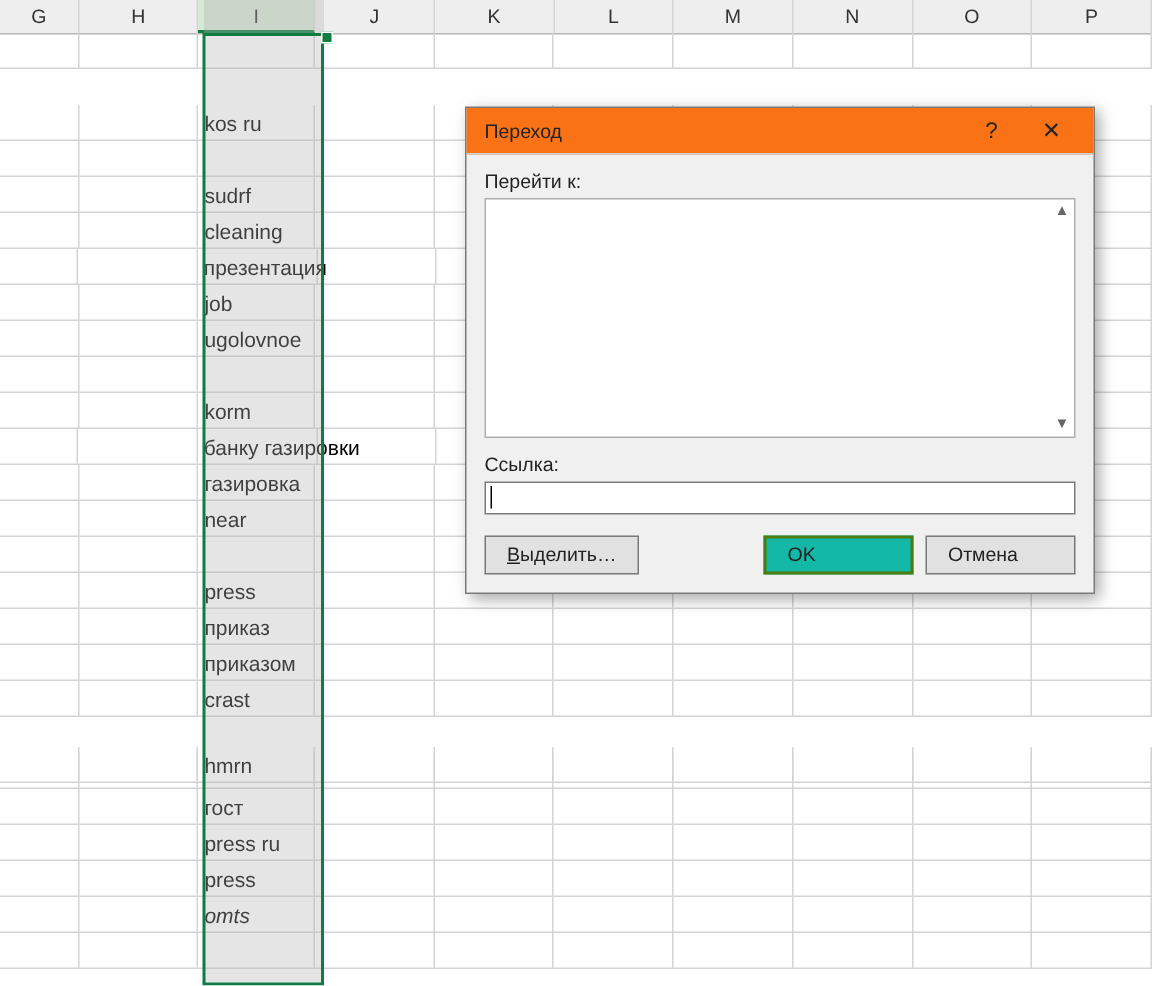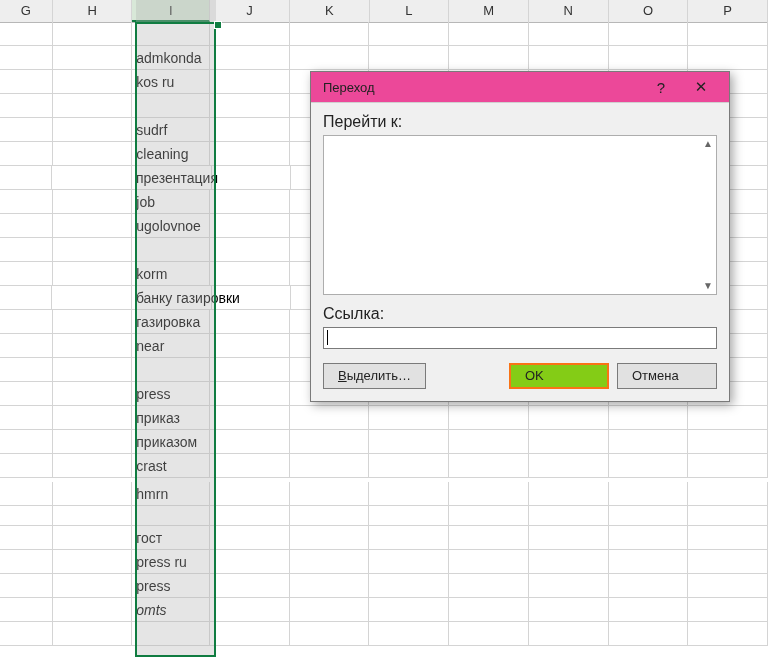--- a/index.html
+++ b/index.html
@@ -21,35 +21,35 @@
   .col-M{width:82px}
   .col-N{width:82px}
   .col-O{width:82px}
   .col-P{width:82px}
   
   .sel-col{position:absolute;left:136px;top:0;width:80px;height:657px;background:rgba(180,180,180,0.35);pointer-events:none}
   .sel-border{position:absolute;left:135px;top:22px;width:81px;height:635px;border:2px solid #107c41;box-sizing:border-box;pointer-events:none}
   .sel-handle{position:absolute;left:214px;top:21px;width:6px;height:6px;background:#107c41;border:1px solid #fff;pointer-events:none}
   
   .dlg{position:absolute;left:310px;top:71px;width:418px;background:#f0f0f0;border:1px solid #7a7a7a;box-shadow:3px 3px 10px rgba(0,0,0,0.35);font-size:13px}
-  .dlg-title{height:30px;display:flex;align-items:center;padding:0 8px;background:#ec4899;border-bottom:1px solid #d0d0d0}
+  .dlg-title{height:30px;display:flex;align-items:center;padding:0 8px;background:#f97316;border-bottom:1px solid #d0d0d0}
   .dlg-title-text{flex:1;padding-left:4px}
   .dlg-btn{width:40px;height:30px;display:flex;align-items:center;justify-content:center;font-size:15px;color:#222;cursor:default}
   .dlg-body{padding:10px 12px 12px 12px}
-  .lbl{margin-bottom:4px;font-size:16px}
+  .lbl{margin-bottom:4px;font-size:13px}
   .listbox{position:relative;width:100%;height:160px;background:#fff;border:1px solid #adadad;box-sizing:border-box;margin-bottom:10px}
   .listbox-scroll{position:absolute;right:0;top:0;bottom:0;width:16px}
   .sb-up,.sb-dn{position:absolute;right:0;width:16px;height:16px;color:#666;font-size:10px;text-align:center;line-height:16px}
   .sb-up{top:0}
   .sb-dn{bottom:0}
   .tbox{width:100%;height:22px;border:1px solid #7a7a7a;background:#fff;box-sizing:border-box;padding:0 4px;font-size:13px;margin-bottom:14px}
   .btnrow{display:flex;gap:8px}
   .spacer{flex:1}
   .btn{min-width:100px;height:26px;border:1px solid #7a7a7a;background:#e1e1e1;font-size:13px;padding:0 14px;line-height:24px;box-sizing:border-box;cursor:default}
-  .btn.primary{border:2px solid #f97316;background:#84cc16;line-height:22px}
+  .btn.primary{border:2px solid #4d7c0f;background:#14b8a6;line-height:22px}
   .und{text-decoration:underline}
   .caret{position:absolute;left:4px;top:3px;width:1px;height:15px;background:#000;animation:blink 1s steps(1) infinite}
   @keyframes blink{50%{opacity:0}}
 </style>
 </head>
 <body>
 
 <div class="sheet">
 
   <div class="col-headers">
@@ -71,32 +71,20 @@
         <div class="cell col-H"></div>
         <div class="cell col-I"></div>
         <div class="cell col-J"></div>
         <div class="cell col-K"></div>
         <div class="cell col-L"></div>
         <div class="cell col-M"></div>
         <div class="cell col-N"></div>
         <div class="cell col-O"></div>
         <div class="cell col-P"></div>
       </div>
-      <div class="row" style="top: 24px; height: 24px;">
-        <div class="cell col-G"></div>
-        <div class="cell col-H"></div>
-        <div class="cell col-I">admkonda</div>
-        <div class="cell col-J"></div>
-        <div class="cell col-K"></div>
-        <div class="cell col-L"></div>
-        <div class="cell col-M"></div>
-        <div class="cell col-N"></div>
-        <div class="cell col-O"></div>
-        <div class="cell col-P"></div>
-      </div>
       <div class="row" style="top: 48px; height: 24px;">
         <div class="cell col-G"></div>
         <div class="cell col-H"></div>
         <div class="cell col-I">kos ru</div>
         <div class="cell col-J"></div>
         <div class="cell col-K"></div>
         <div class="cell col-L"></div>
         <div class="cell col-M"></div>
         <div class="cell col-N"></div>
         <div class="cell col-O"></div>
@@ -287,21 +275,21 @@
         <div class="cell col-H"></div>
         <div class="cell col-I">crast</div>
         <div class="cell col-J"></div>
         <div class="cell col-K"></div>
         <div class="cell col-L"></div>
         <div class="cell col-M"></div>
         <div class="cell col-N"></div>
         <div class="cell col-O"></div>
         <div class="cell col-P"></div>
       </div>
-      <div class="row" style="top: 460px; height: 24px;">
+      <div class="row" style="top: 476px; height: 24px;">
         <div class="cell col-G"></div>
         <div class="cell col-H"></div>
         <div class="cell col-I">hmrn</div>
         <div class="cell col-J"></div>
         <div class="cell col-K"></div>
         <div class="cell col-L"></div>
         <div class="cell col-M"></div>
         <div class="cell col-N"></div>
         <div class="cell col-O"></div>
         <div class="cell col-P"></div>

